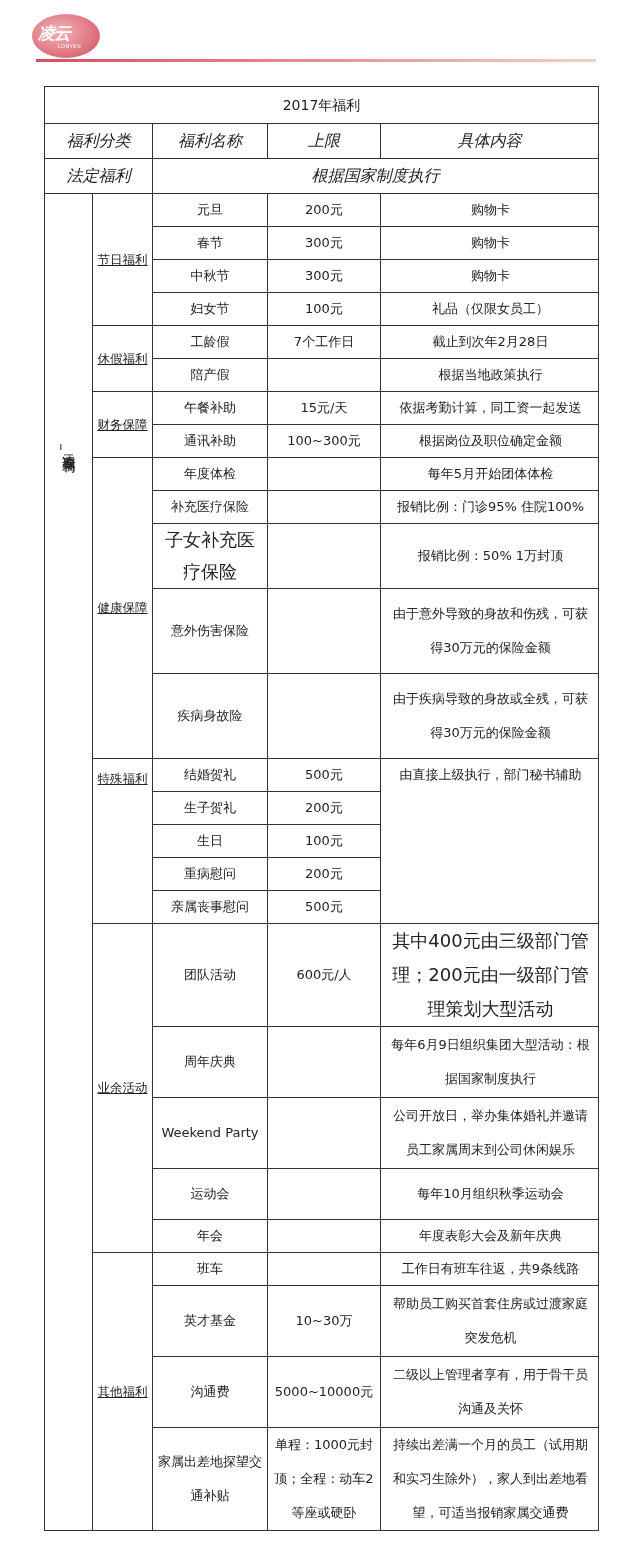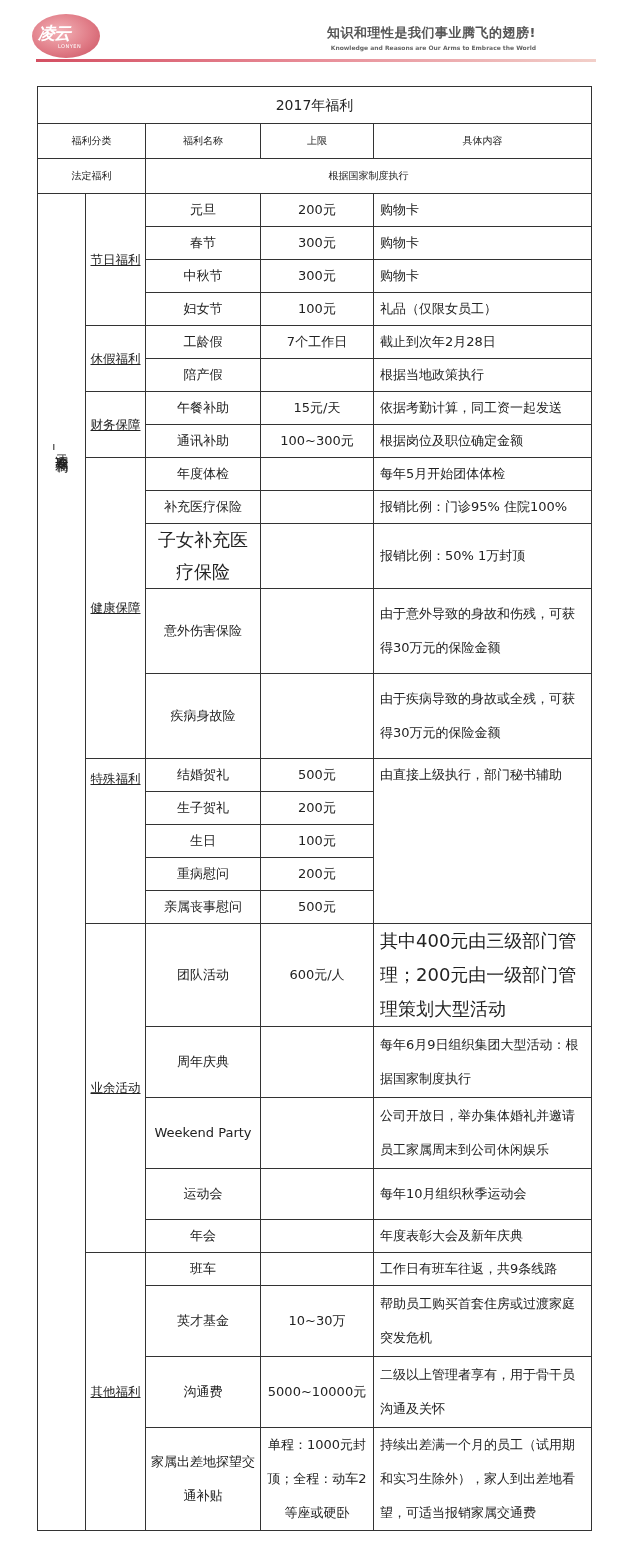--- a/index.html
+++ b/index.html
@@ -10,48 +10,44 @@
           background: radial-gradient(ellipse at 40% 40%, #f3b3b8 0%, #e07b86 55%, #c9505f 100%); }
   .logo-cn { position: absolute; left: 6px; top: 8px; font-family: "DejaVu Serif", serif; font-size: 17px;
              color: #fff; font-style: italic; font-weight: bold; letter-spacing: -1px; }
   .logo-en { position: absolute; left: 26px; top: 29px; font-size: 5px; color: #fff; letter-spacing: 0.5px; }
   .slogan { position: absolute; right: 18px; top: 24px; text-align: right; }
   .slogan-cn { font-size: 13px; font-weight: bold; color: #555; letter-spacing: 0.5px; }
   .slogan-en { font-size: 6px; font-weight: bold; color: #666; margin-top: 2px; }
   .header-rule { position: absolute; left: 36px; top: 59px; width: 560px; height: 3px;
                  background: linear-gradient(to right, #d44f62 0%, #e88d98 50%, #f2cfc9 100%); }
 
-  table.benefits { position: absolute; left: 37px; top: 86px; width: 554px; border-collapse: collapse;
+  table.benefits { position: absolute; left: 44px; top: 86px; width: 554px; border-collapse: collapse;
                    table-layout: fixed; font-size: 13px; }
   table.benefits td { border: 1.5px solid #333; padding: 0 4px; vertical-align: middle; line-height: 32px; }
   .c { text-align: center; }
-  .l { text-align: left; padding-left: 6px !important; }
+  .l { text-align: center; padding-left: 6px !important; }
   .title-row td { height: 36px; font-size: 14px; }
-  .hdr-row td { height: 34px; font-size: 10px; }
+  .hdr-row td { height: 34px; font-size: 16px; font-style: italic; }
   .cat { font-size: 12.5px; padding: 0 !important; text-align: center; text-decoration: underline; }
   .cat-top { vertical-align: top !important; }
   .vert { writing-mode: vertical-rl; text-orientation: upright; letter-spacing: 1px; font-size: 13px;
           line-height: 1.05; margin: 0 auto; }
   .outer-cat { vertical-align: top !important; padding-top: 250px !important; }
   .two-line { line-height: 34px !important; }
   .three-line { line-height: 34px !important; }
   .nm { font-size: 13px; margin-left: 7px; }
 </style>
 </head>
 <body>
 
 <div class="header">
   <div class="logo">
     <span class="logo-cn">凌云</span>
     <span class="logo-en">LONYEN</span>
   </div>
-  <div class="slogan">
-    <div class="slogan-cn">知识和理性是我们事业腾飞的翅膀!</div>
-    <div class="slogan-en">Knowledge and Reasons are Our Arms to Embrace the World</div>
-  </div>
   <div class="header-rule"></div>
 </div>
 
 <table class="benefits">
   <colgroup>
     <col style="width:48px">
       <col style="width:60px">
       <col style="width:115px">
       <col style="width:113px">
       <col style="width:218px">

